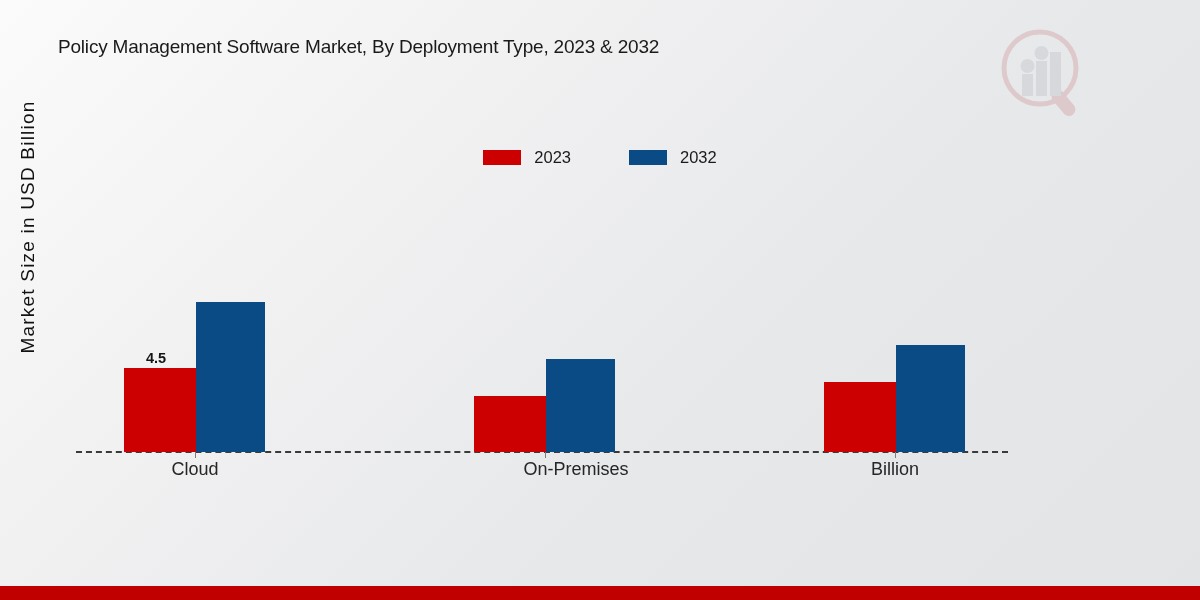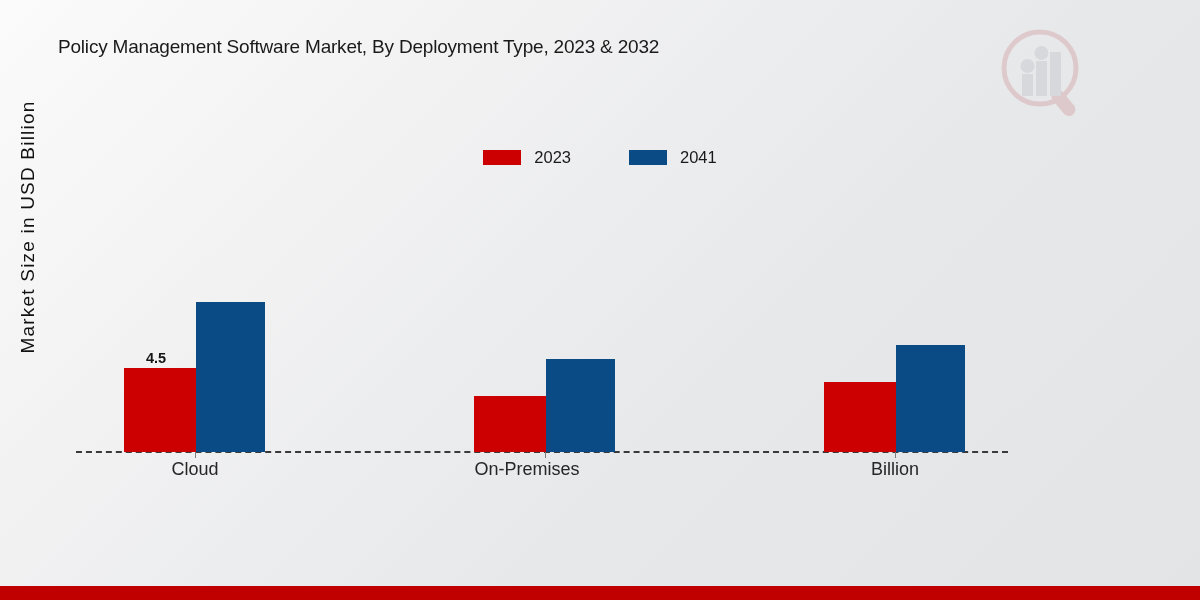--- a/index.html
+++ b/index.html
@@ -158,40 +158,40 @@
 
 <div id="chart-title">Policy Management Software Market, By Deployment Type, 2023 &amp; 2032</div>
 
 <div id="legend">
   <div class="legend-item">
     <span class="legend-swatch" style="background:#cc0000"></span>
     <span class="legend-label">2023</span>
   </div>
   <div class="legend-item">
     <span class="legend-swatch" style="background:#0a4b86"></span>
-    <span class="legend-label">2041</span>
+    <span class="legend-label">2032</span>
   </div>
 </div>
 
 <div id="y-axis-title">Market Size in USD Billion</div>
 
 <div id="plot-area">
 
   <div id="baseline"></div>
 
   <div class="bar red" style="left:124px; width:72px; height:84px;"></div>
   <div class="bar blue" style="left:196px; width:69px; height:150px;"></div>
   <div class="bar-value" style="left:146px; top:350px;">4.5</div>
   <div class="tick-mark" style="left:195px;"></div>
   <div class="cat-label" style="left:195px;">Cloud</div>
 
   <div class="bar red" style="left:474px; width:72px; height:56px;"></div>
   <div class="bar blue" style="left:546px; width:69px; height:93px;"></div>
   <div class="tick-mark" style="left:545px;"></div>
-  <div class="cat-label" style="left:527px;">On-Premises</div>
+  <div class="cat-label" style="left:576px;">On-Premises</div>
 
   <div class="bar red" style="left:824px; width:72px; height:70px;"></div>
   <div class="bar blue" style="left:896px; width:69px; height:107px;"></div>
   <div class="tick-mark" style="left:895px;"></div>
   <div class="cat-label" style="left:895px;">Billion</div>
 
 </div>
 
 <div id="footer-bar"></div>
 

